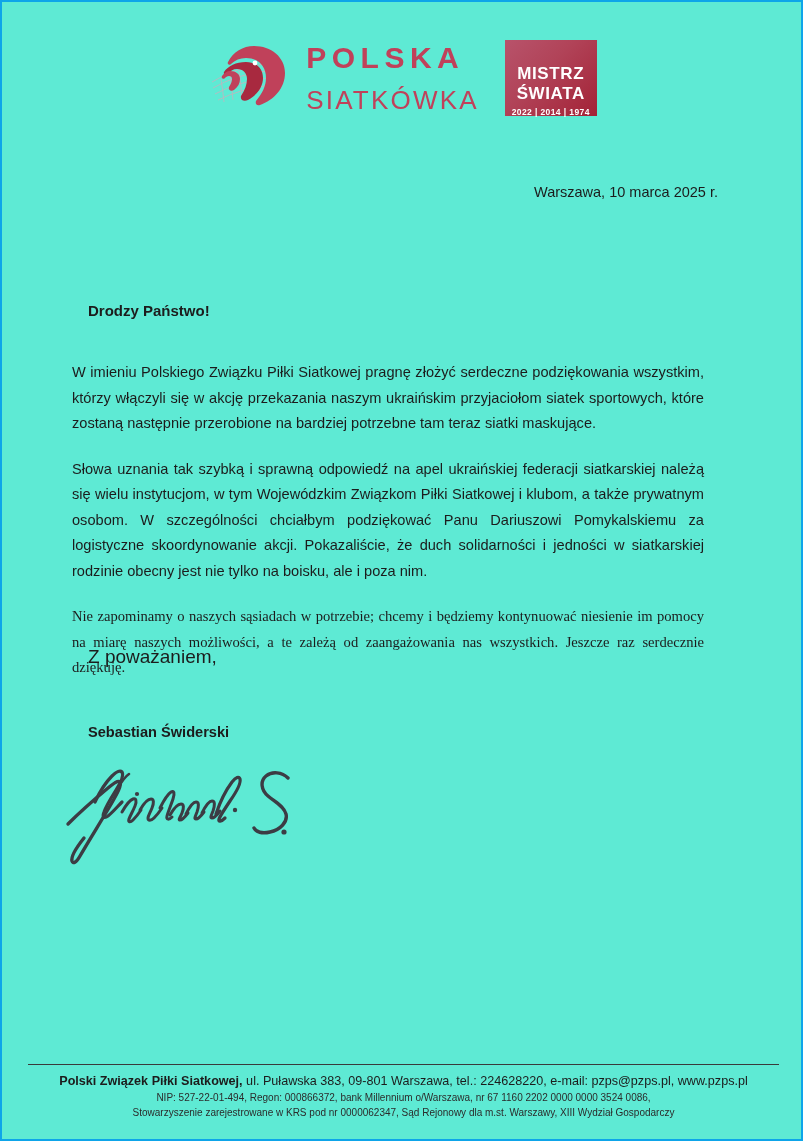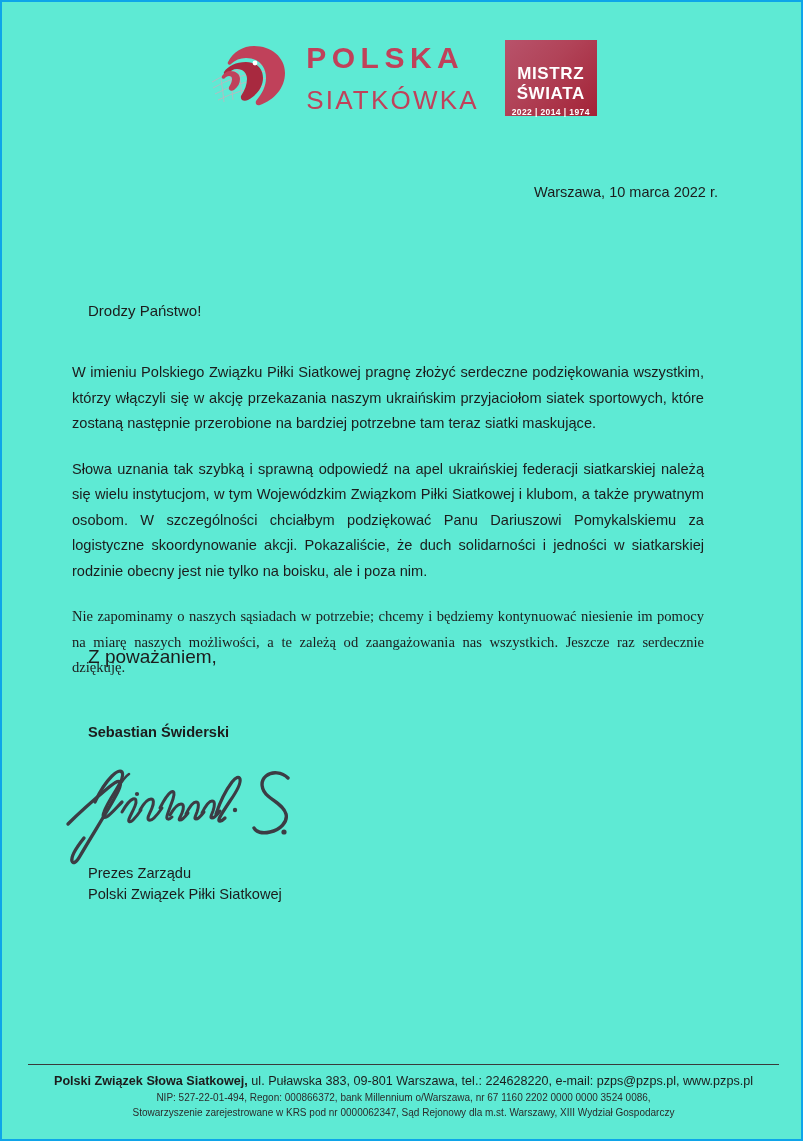--- a/index.html
+++ b/index.html
@@ -94,21 +94,21 @@
     right: 83px;
     font-size: 14.5px;
     color: #1c1c1c;
   }
 
   .salutation {
     position: absolute;
     top: 300px;
     left: 86px;
     font-size: 15px;
-    font-weight: normal;
+    font-weight: bold;
     color: #1c1c1c;
     text-align: right;
   }
 
   .body-copy {
     position: absolute;
     top: 358px;
     left: 70px;
     width: 632px;
     font-size: 14.6px;
@@ -226,21 +226,21 @@
       </span>
     </div>
 
     <div class="badge">
       <span class="b1">MISTRZ</span>
       <span class="b2">ŚWIATA</span>
       <span class="b3">2022 | 2014 | 1974</span>
     </div>
   </div>
 
-  <div class="datel">Warszawa, 10 marca 2022 r.</div>
+  <div class="datel">Warszawa, 10 marca 2025 r.</div>
 
   <div class="salutation">Drodzy Państwo!</div>
 
   <div class="body-copy">
     <p>W imieniu Polskiego Związku Piłki Siatkowej pragnę złożyć serdeczne podziękowania wszystkim, którzy włączyli się w akcję przekazania naszym ukraińskim przyjaciołom siatek sportowych, które zostaną następnie przerobione na bardziej potrzebne tam teraz siatki maskujące.</p>
     <p>Słowa uznania tak szybką i sprawną odpowiedź na apel ukraińskiej federacji siatkarskiej należą się wielu instytucjom, w tym Wojewódzkim Związkom Piłki Siatkowej i klubom, a także prywatnym osobom. W szczególności chciałbym podziękować Panu Dariuszowi Pomykalskiemu za logistyczne skoordynowanie akcji. Pokazaliście, że duch solidarności i jedności w siatkarskiej rodzinie obecny jest nie tylko na boisku, ale i poza nim.</p>
     <p>Nie zapominamy o naszych sąsiadach w potrzebie; chcemy i będziemy kontynuować niesienie im pomocy na miarę naszych możliwości, a te zależą od zaangażowania nas wszystkich. Jeszcze raz serdecznie dziękuję.</p>
   </div>
 
   <div class="closing">Z poważaniem,</div>
@@ -273,25 +273,21 @@
                  C158 64 161 64 165 60" stroke-width="3.2"></path>
         <circle cx="175" cy="52" r="2.2" fill="#3c3c44" stroke="none"></circle>
         <path d="M228 20 C222 14 212 13 206 18 C200 23 201 32 208 38
                  C215 44 224 48 226 56 C228 64 220 72 210 74
                  C202 76 196 74 194 70" stroke-width="3.4"></path>
         <circle cx="224" cy="74" r="2.6" fill="#3c3c44" stroke="none"></circle>
       </g>
     </svg>
   </div>
 
-  <div class="signer-role">
-    <div>Prezes Zarządu</div>
-    <div>Polski Związek Piłki Siatkowej</div>
-  </div>
 
   <div class="footer-rule"></div>
   <div class="footer">
-    <div class="f1"><b>Polski Związek Słowa Siatkowej,</b><span> ul. Puławska 383, 09-801 Warszawa, tel.: 224628220, e-mail: pzps@pzps.pl, www.pzps.pl</span></div>
+    <div class="f1"><b>Polski Związek Piłki Siatkowej,</b><span> ul. Puławska 383, 09-801 Warszawa, tel.: 224628220, e-mail: pzps@pzps.pl, www.pzps.pl</span></div>
     <div class="f2">NIP: 527-22-01-494, Regon: 000866372, bank Millennium o/Warszawa, nr 67 1160 2202 0000 0000 3524 0086,</div>
     <div class="f3">Stowarzyszenie zarejestrowane w KRS pod nr 0000062347, Sąd Rejonowy dla m.st. Warszawy, XIII Wydział Gospodarczy</div>
   </div>
 
 </div>
 
 </body></html>

